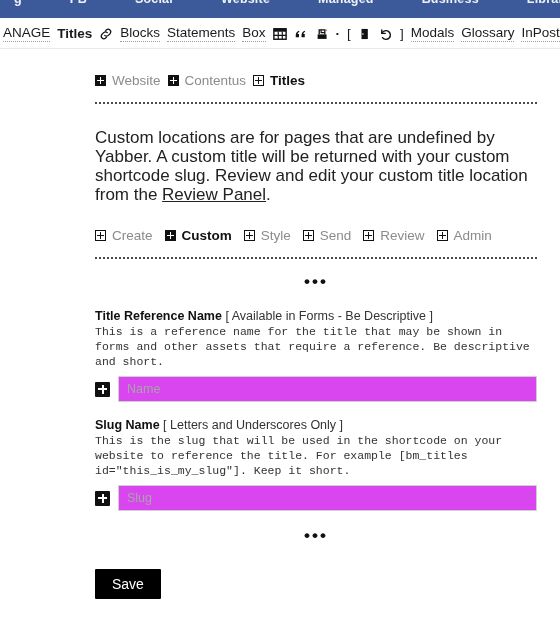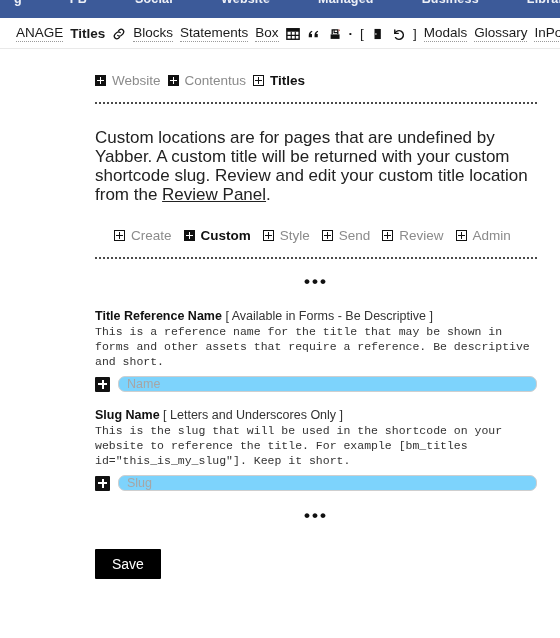--- a/index.html
+++ b/index.html
@@ -20,21 +20,21 @@
     font-size:12.5px;font-weight:600;letter-spacing:.2px;
     margin-top:-8px;padding-left:6px;
   }
   .topnav .nav-item{white-space:nowrap;color:#edf0f7;cursor:pointer;}
   .nav-rule{height:1px;background:#ffffff;opacity:.25;}
 
   
   .toolbar{
     height:30px;background:#ffffff;
     display:flex;align-items:center;gap:7px;
-    padding:0 6px 0 16px;box-sizing:border-box;
+    padding:0 6px 0 3px;box-sizing:border-box;
     font-size:13.5px;white-space:nowrap;overflow:hidden;
     border-bottom:1px solid #e9e9e9;
   }
   .tb{color:#1b1b1b;cursor:pointer;}
   .tb.dotted{border-bottom:1px dotted #9a9a9a;padding-bottom:1px;}
   .tb.bold{font-weight:700;}
   .tb.plain{border-bottom:none;}
   .tb-ico{display:inline-flex;align-items:center;justify-content:center;cursor:pointer;}
   .tb-sep{color:#111;font-weight:700;}
 
@@ -67,21 +67,21 @@
   .dotline{
     border-top:2px dotted #2b2b2b;margin-top:14px;opacity:.85;
   }
 
   .para{
     font-size:17px;line-height:19px;color:#222;margin:0;
   }
   .para b{font-weight:700;}
   .para .lnk{color:#222;text-decoration:underline;cursor:pointer;}
 
-  .tabs{display:flex;align-items:center;gap:12px;font-size:13.5px;margin-left:19px;}
+  .tabs{display:flex;align-items:center;gap:12px;font-size:13.5px;}
   .tab{display:inline-flex;align-items:center;gap:6px;cursor:pointer;}
   .tab .lbl{color:#8b8b8b;}
   .tab.active .lbl{color:#111;font-weight:700;}
 
   .dots3{
     text-align:center;font-size:17px;letter-spacing:2px;color:#111;
     font-weight:700;line-height:10px;
   }
 
   .status{font-size:12.5px;color:#222;}
@@ -94,23 +94,23 @@
 
   .inputrow{display:flex;align-items:center;gap:8px;}
   .btn-plus{
     width:15px;height:15px;background:#111;position:relative;flex:none;cursor:pointer;
     border-radius:1px;
   }
   .btn-plus::before,.btn-plus::after{content:"";position:absolute;background:#fff;}
   .btn-plus::before{left:7px;top:3px;width:1.5px;height:9px;}
   .btn-plus::after{left:3px;top:6.8px;width:9px;height:1.5px;}
   .txtin{
-    flex:1;height:16px;border:1px solid #cfcfcf;background:#7dd3fc;
+    flex:1;height:26px;border:1px solid #cfcfcf;background:#d946ef;
     font-size:12.5px;color:#222;padding:0 8px;box-sizing:border-box;
-    font-family:"Liberation Sans", sans-serif;border-radius:7px;
+    font-family:"Liberation Sans", sans-serif;border-radius:1px;
   }
   .txtin::placeholder{color:#a6a6a6;}
 
   .savebtn{
     background:#000;color:#fff;border:none;
     font-size:14px;padding:7px 17px;cursor:pointer;
     font-family:"Liberation Sans", sans-serif;border-radius:1px;
   }.mt16{margin-top:16px}
   .mt18{margin-top:18px}.mt20{margin-top:20px}.mt22{margin-top:22px}
   .mt24{margin-top:24px}.mt28{margin-top:28px}

